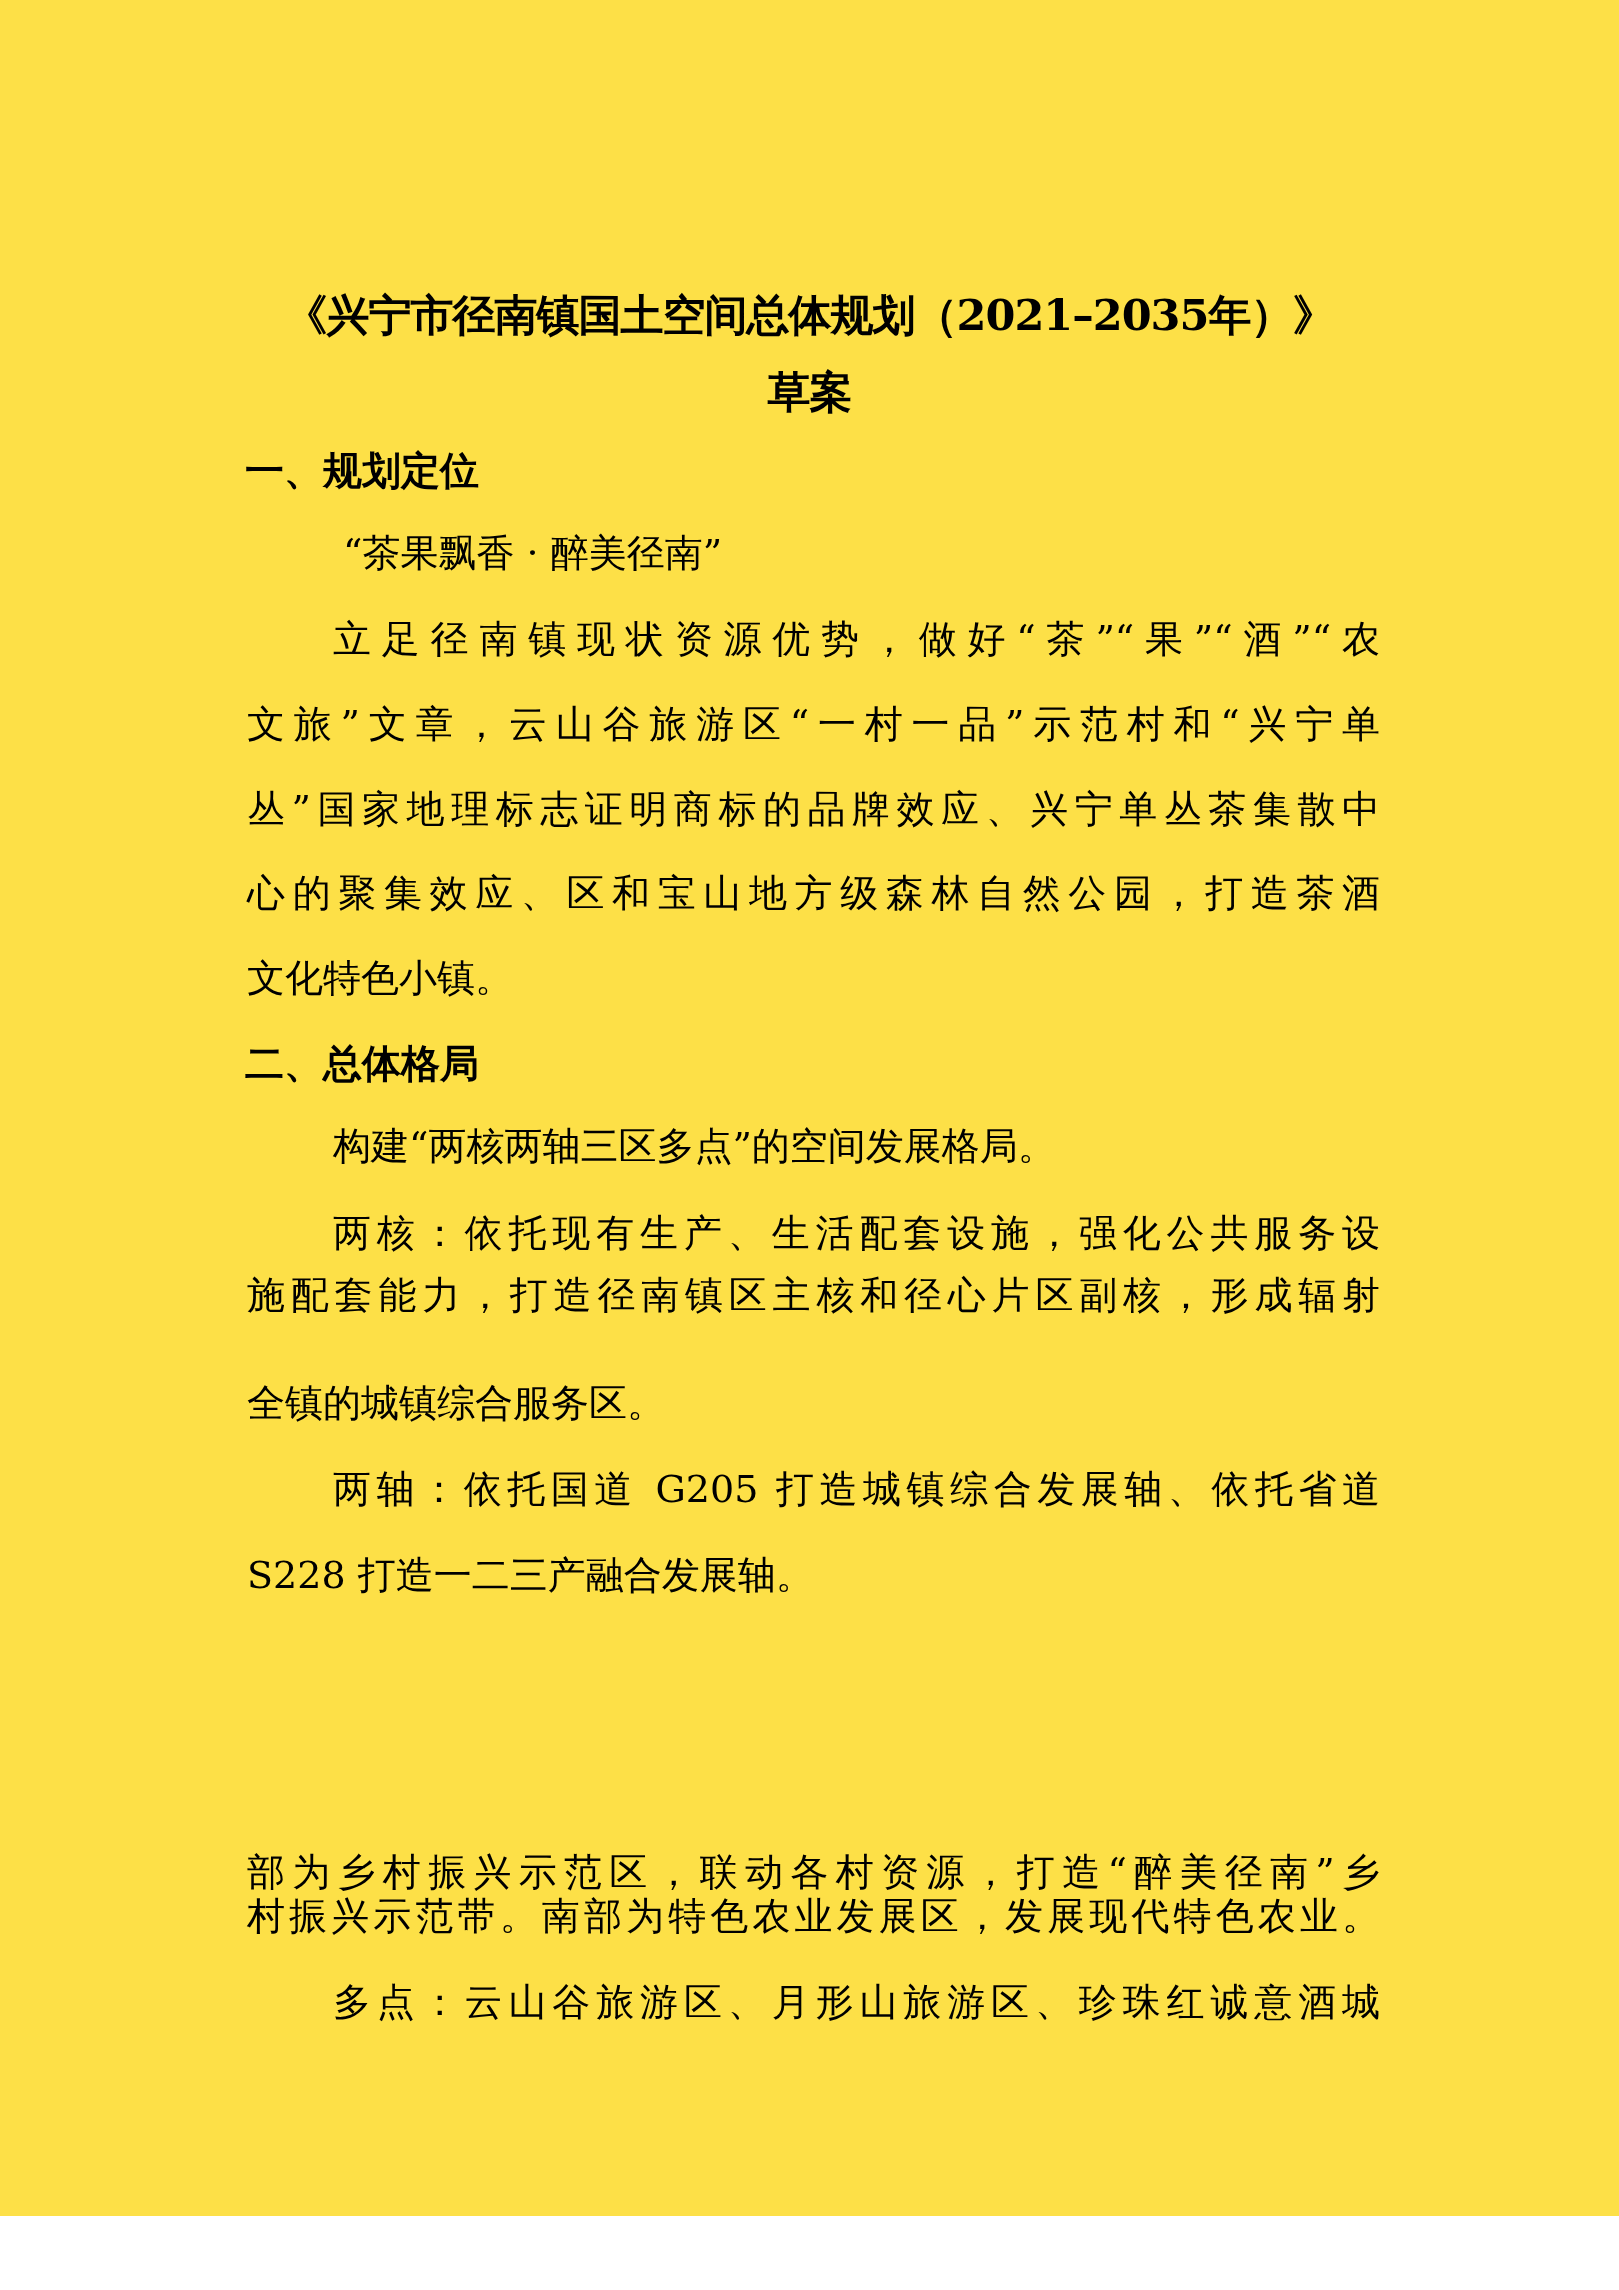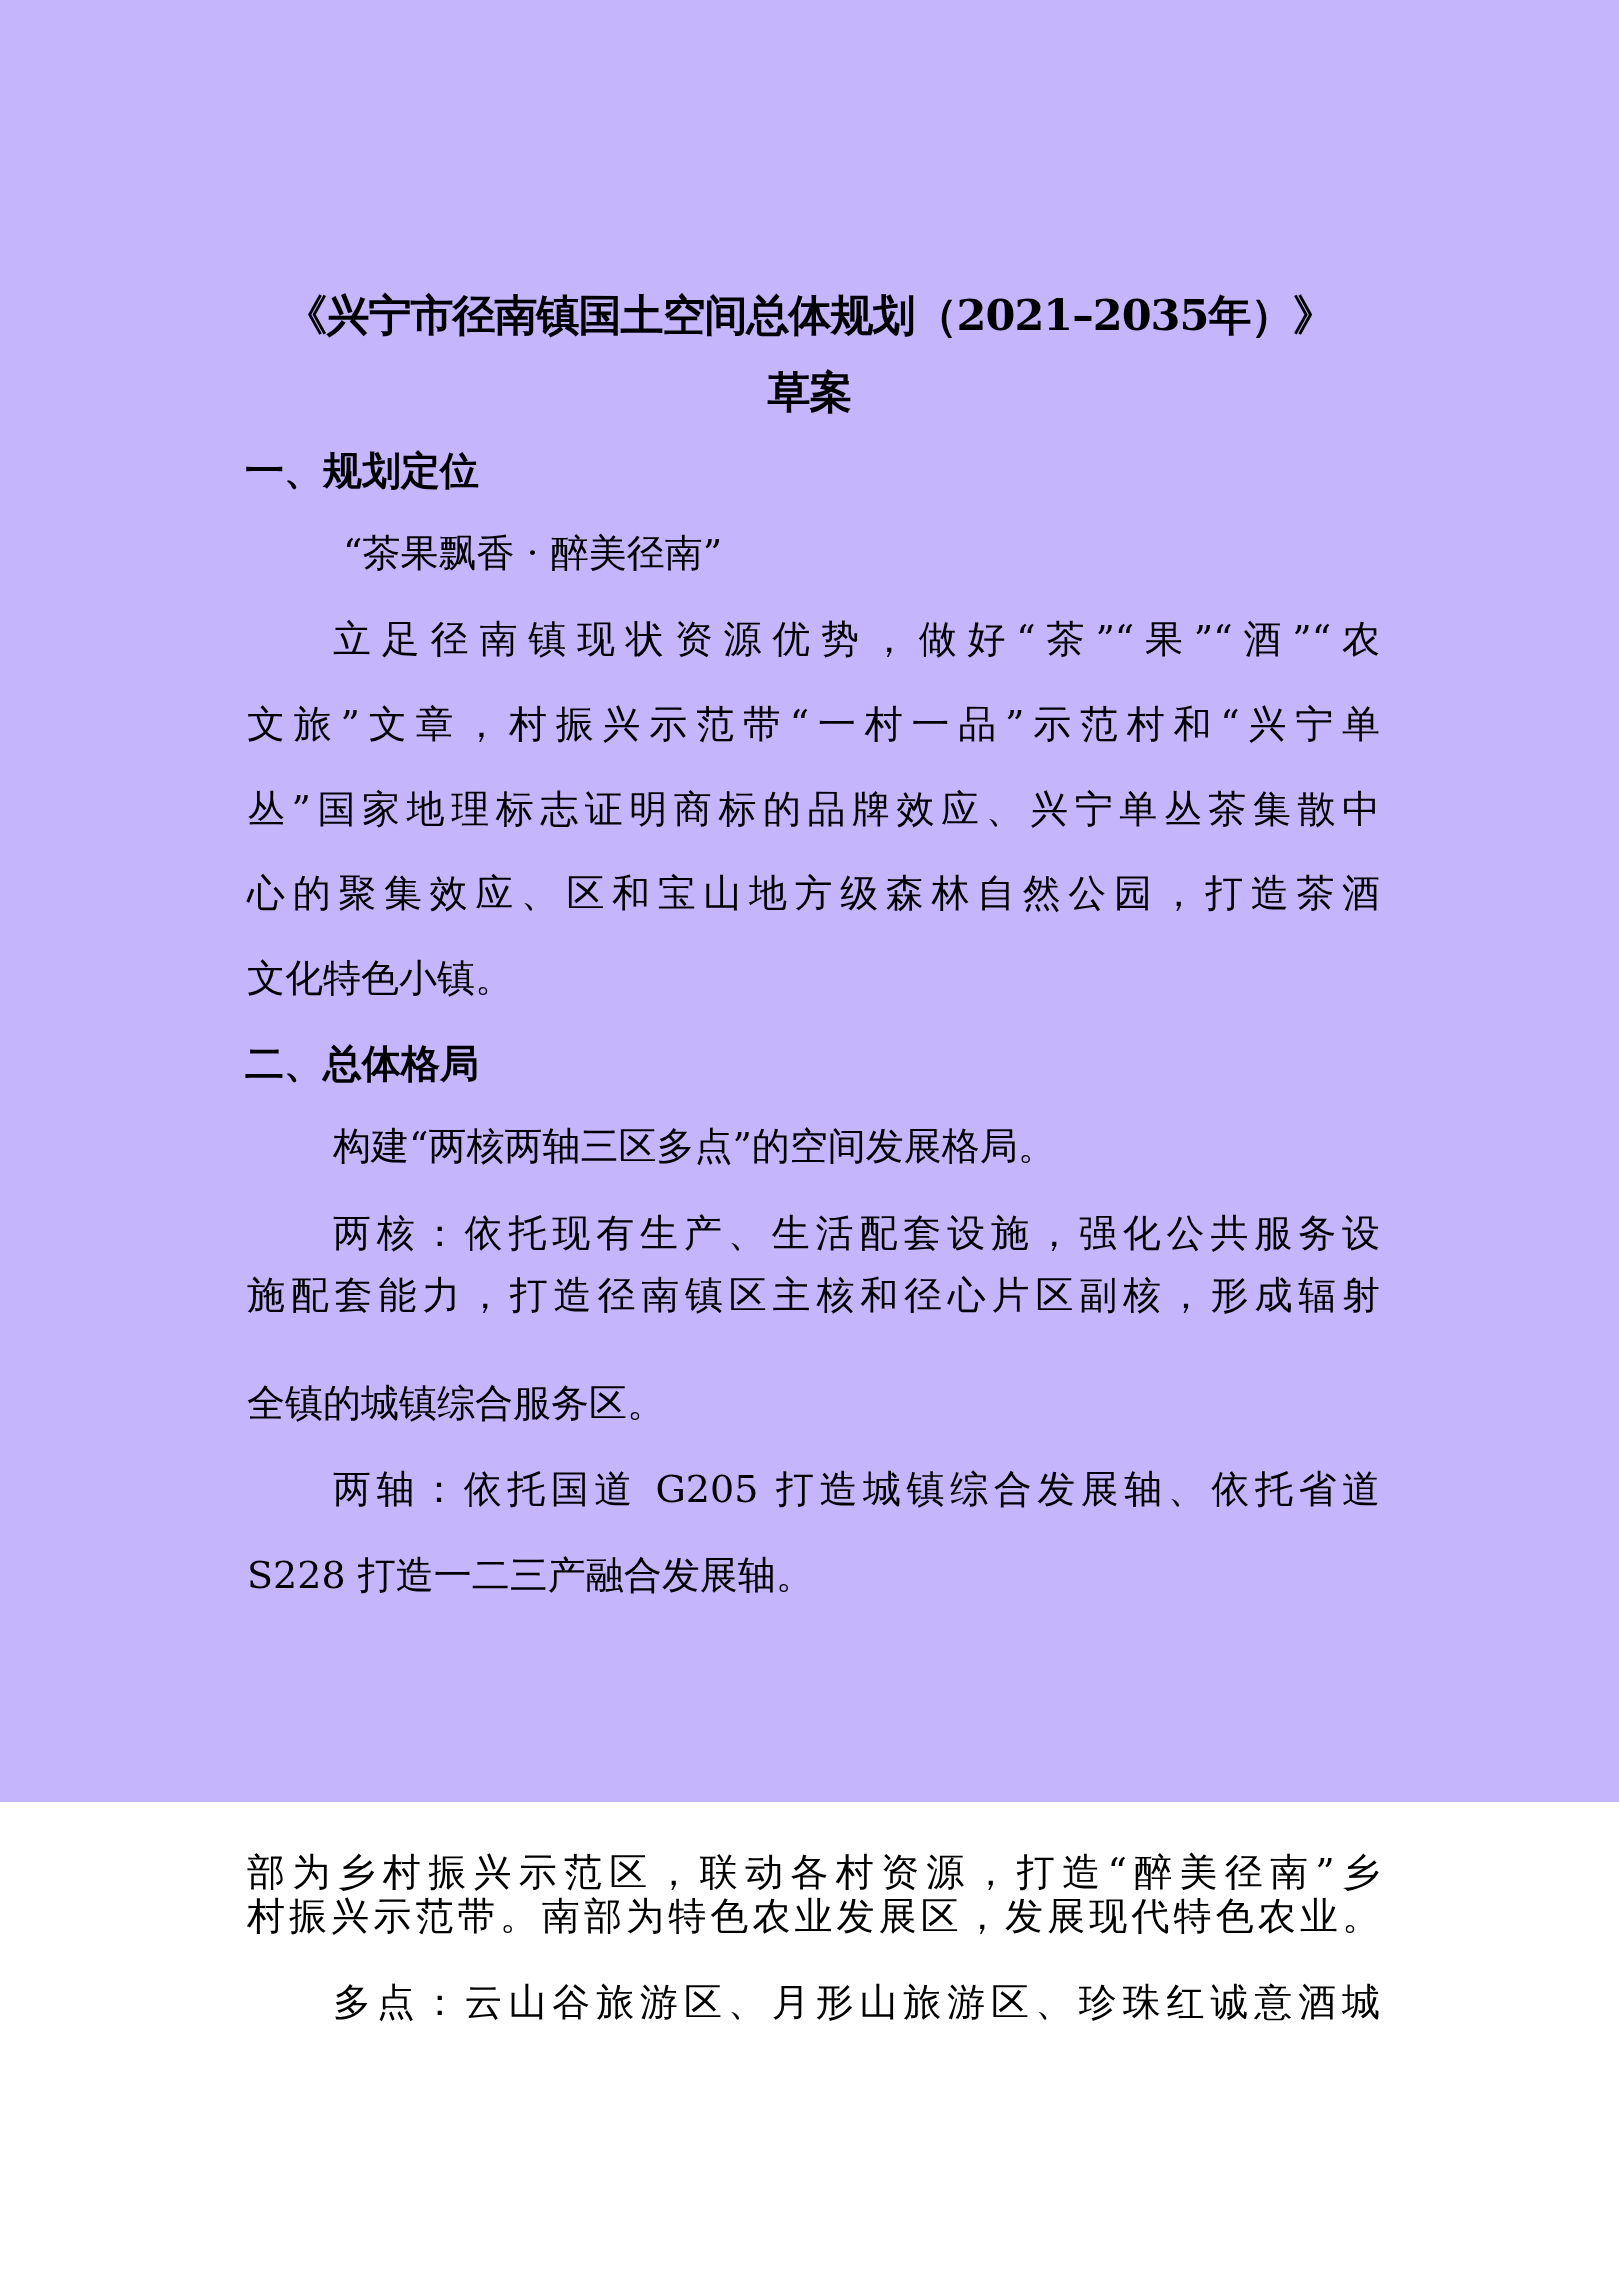--- a/index.html
+++ b/index.html
@@ -1,18 +1,18 @@
 <!DOCTYPE html>
 <html><head>
 <meta charset="utf-8">
 <style>
   html, body { margin: 0; padding: 0; background: #ffffff; }
   body { width: 1619px; height: 2291px; position: relative; overflow: hidden; }
   .page {
-    position: absolute; left: 0; top: 0; width: 1619px; height: 1802px; background: #c4b5fd;
+    position: absolute; left: 0; top: 0; width: 1619px; height: 2216px; background: #fde047;
     color: #000;
   }
   .title {
     position: absolute; left: 235px; width: 1149px; text-align: center;
     font-family: "DejaVu Serif", "Liberation Serif", serif;
     font-weight: bold; font-size: 43px; line-height: 59px; letter-spacing: -1px;
   }
   .t1 { top: 286px; }
   .t2 { top: 363px; }
   .heading {
@@ -35,21 +35,21 @@
 <div class="page">
 
   <div class="title t1">《兴宁市径南镇国土空间总体规划（2021–2035年）》</div>
   <div class="title t2">草案</div>
 
   <div class="heading" style="top:443px;">一、规划定位</div>
 
   <div class="line indent short" style="top:526px; left:343px;">“茶果飘香 · 醉美径南”</div>
 
   <div class="line indent" style="top:612px;">立足径南镇现状资源优势，做好“茶”“果”“酒”“农</div>
-  <div class="line" style="top:697px;">文旅”文章，村振兴示范带“一村一品”示范村和“兴宁单</div>
+  <div class="line" style="top:697px;">文旅”文章，云山谷旅游区“一村一品”示范村和“兴宁单</div>
   <div class="line" style="top:782px;">丛”国家地理标志证明商标的品牌效应、兴宁单丛茶集散中</div>
   <div class="line" style="top:866px;">心的聚集效应、区和宝山地方级森林自然公园，打造茶酒</div>
   <div class="line short" style="top:951px;">文化特色小镇。</div>
 
   <div class="heading" style="top:1036px;">二、总体格局</div>
 
   <div class="line indent short" style="top:1119px;">构建“两核两轴三区多点”的空间发展格局。</div>
 
   <div class="line indent" style="top:1206px;">两核：依托现有生产、生活配套设施，强化公共服务设</div>
   <div class="line" style="top:1248px;margin-top:20px;">施配套能力，打造径南镇区主核和径心片区副核，形成辐射</div>

